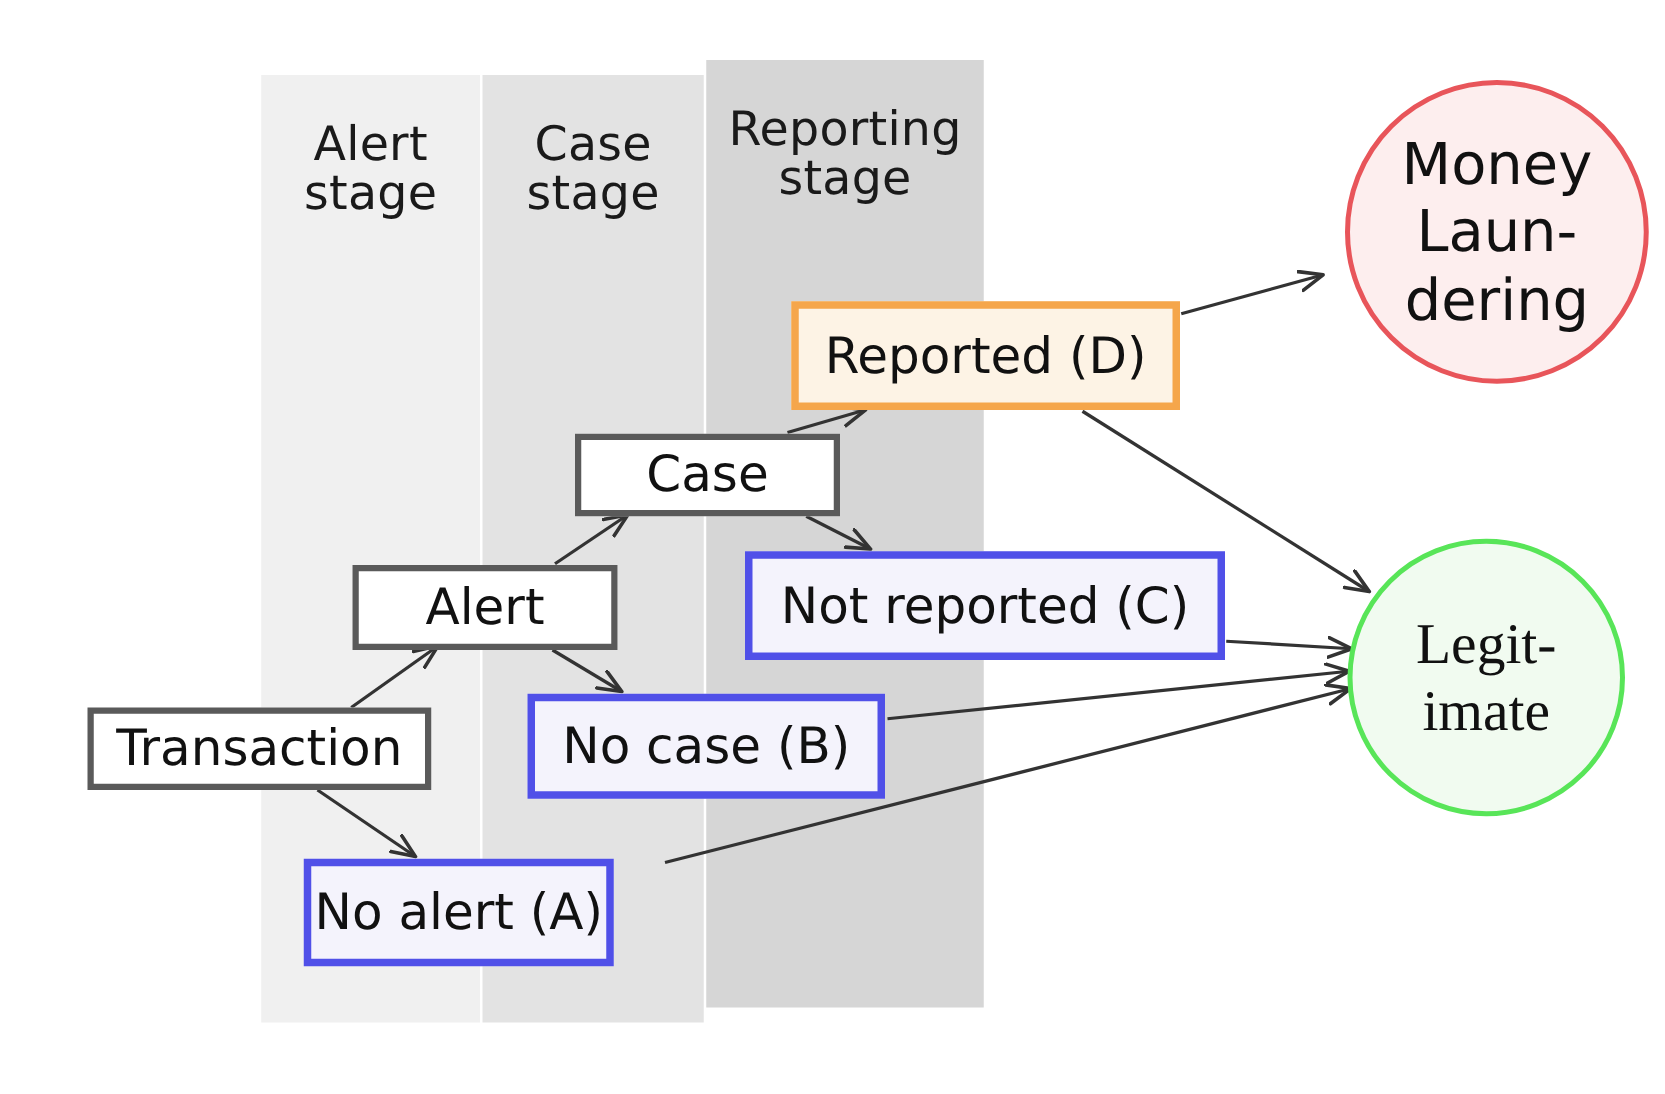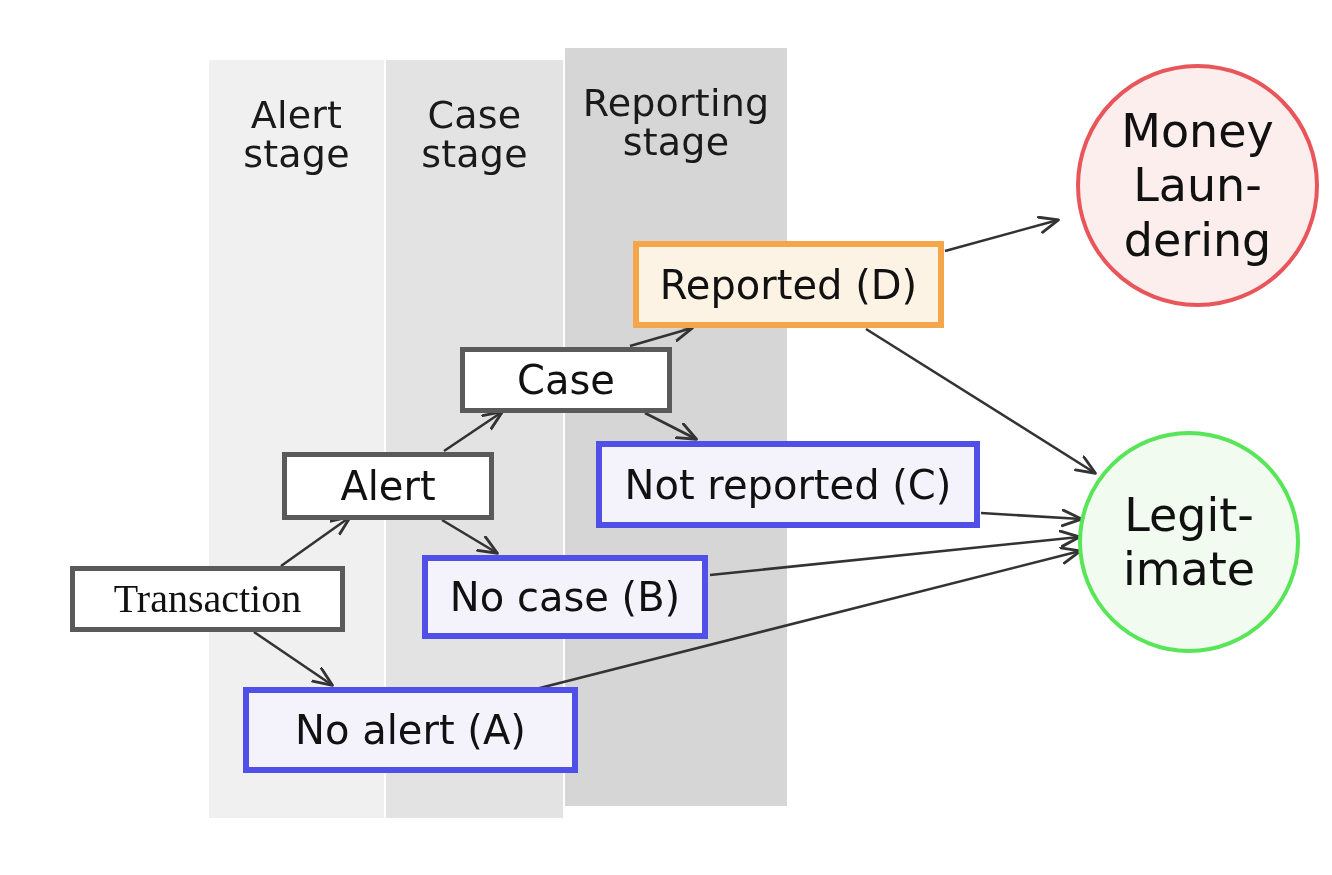--- a/index.html
+++ b/index.html
@@ -73,20 +73,21 @@
     line-height: 1.18;
     white-space: pre-line;
   }
   .circle.red {
     background: #fdeeee;
     border: 4px solid #e8555a;
   }
   .circle.green {
     background: #f1fbf0;
     border: 4px solid #0f172a;
+    font-family: Liberation Serif, serif;
   }
 
   
   #arrows {
     position: absolute;
     left: 0;
     top: 0;
     width: 1332px;
     height: 875px;
     pointer-events: none;
@@ -124,30 +125,30 @@
         <line x1="598" y1="346" x2="660" y2="328" stroke="#333333" stroke-width="2.6" marker-end="url(#ah)"></line>
         <line x1="613" y1="413" x2="664" y2="439" stroke="#333333" stroke-width="2.6" marker-end="url(#ah)"></line>
         <line x1="913" y1="251" x2="1026" y2="220" stroke="#333333" stroke-width="2.6" marker-end="url(#ah)"></line>
         <line x1="834" y1="329" x2="1063" y2="473" stroke="#333333" stroke-width="2.6" marker-end="url(#ah)"></line>
         <line x1="949" y1="513" x2="1049" y2="519" stroke="#333333" stroke-width="2.6" marker-end="url(#ah)"></line>
         <line x1="678" y1="575" x2="1047" y2="537" stroke="#333333" stroke-width="2.6" marker-end="url(#ah)"></line>
         <line x1="500" y1="690" x2="1048" y2="551" stroke="#333333" stroke-width="2.6" marker-end="url(#ah)"></line>
       </g>
   </svg>
 
-  <div class="node plain" id="node-0" style="left: 38px; top: 566px; width: 275px; height: 66px; background: rgb(255, 255, 255); border-color: rgb(90, 90, 90); font-family: Liberation Serif, serif;">
+  <div class="node plain" id="node-0" style="left: 38px; top: 566px; width: 275px; height: 66px; background: rgb(255, 255, 255); border-color: rgb(90, 90, 90);">
     <span>Transaction</span>
   </div>
   <div class="node plain" id="node-1" style="left: 250px; top: 452px; width: 212px; height: 68px; background: rgb(255, 255, 255); border-color: rgb(90, 90, 90);">
     <span>Alert</span>
   </div>
   <div class="node plain" id="node-2" style="left: 428px; top: 347px; width: 212px; height: 66px; background: rgb(255, 255, 255); border-color: rgb(90, 90, 90);">
     <span>Case</span>
   </div>
-  <div class="node blue" id="node-3" style="left: 211px; top: 687px; width: 335px; height: 86px; background: rgb(244, 243, 252); border-color: rgb(80, 80, 232);">
+  <div class="node blue" id="node-3" style="left: 211px; top: 687px; width: 248px; height: 86px; background: rgb(244, 243, 252); border-color: rgb(80, 80, 232);">
     <span>No alert (A)</span>
   </div>
   <div class="node blue" id="node-4" style="left: 390px; top: 555px; width: 286px; height: 84px; background: rgb(244, 243, 252); border-color: rgb(80, 80, 232); justify-content: center;">
     <span>No case (B)</span>
   </div>
   <div class="node blue" id="node-5" style="left: 564px; top: 441px; width: 384px; height: 87px; background: rgb(244, 243, 252); border-color: rgb(80, 80, 232);">
     <span>Not reported (C)</span>
   </div>
   <div class="node orange" id="node-6" style="left: 601px; top: 241px; width: 311px; height: 87px; background: rgb(253, 243, 229); border-color: rgb(245, 166, 75);">
     <span>Reported (D)</span>

